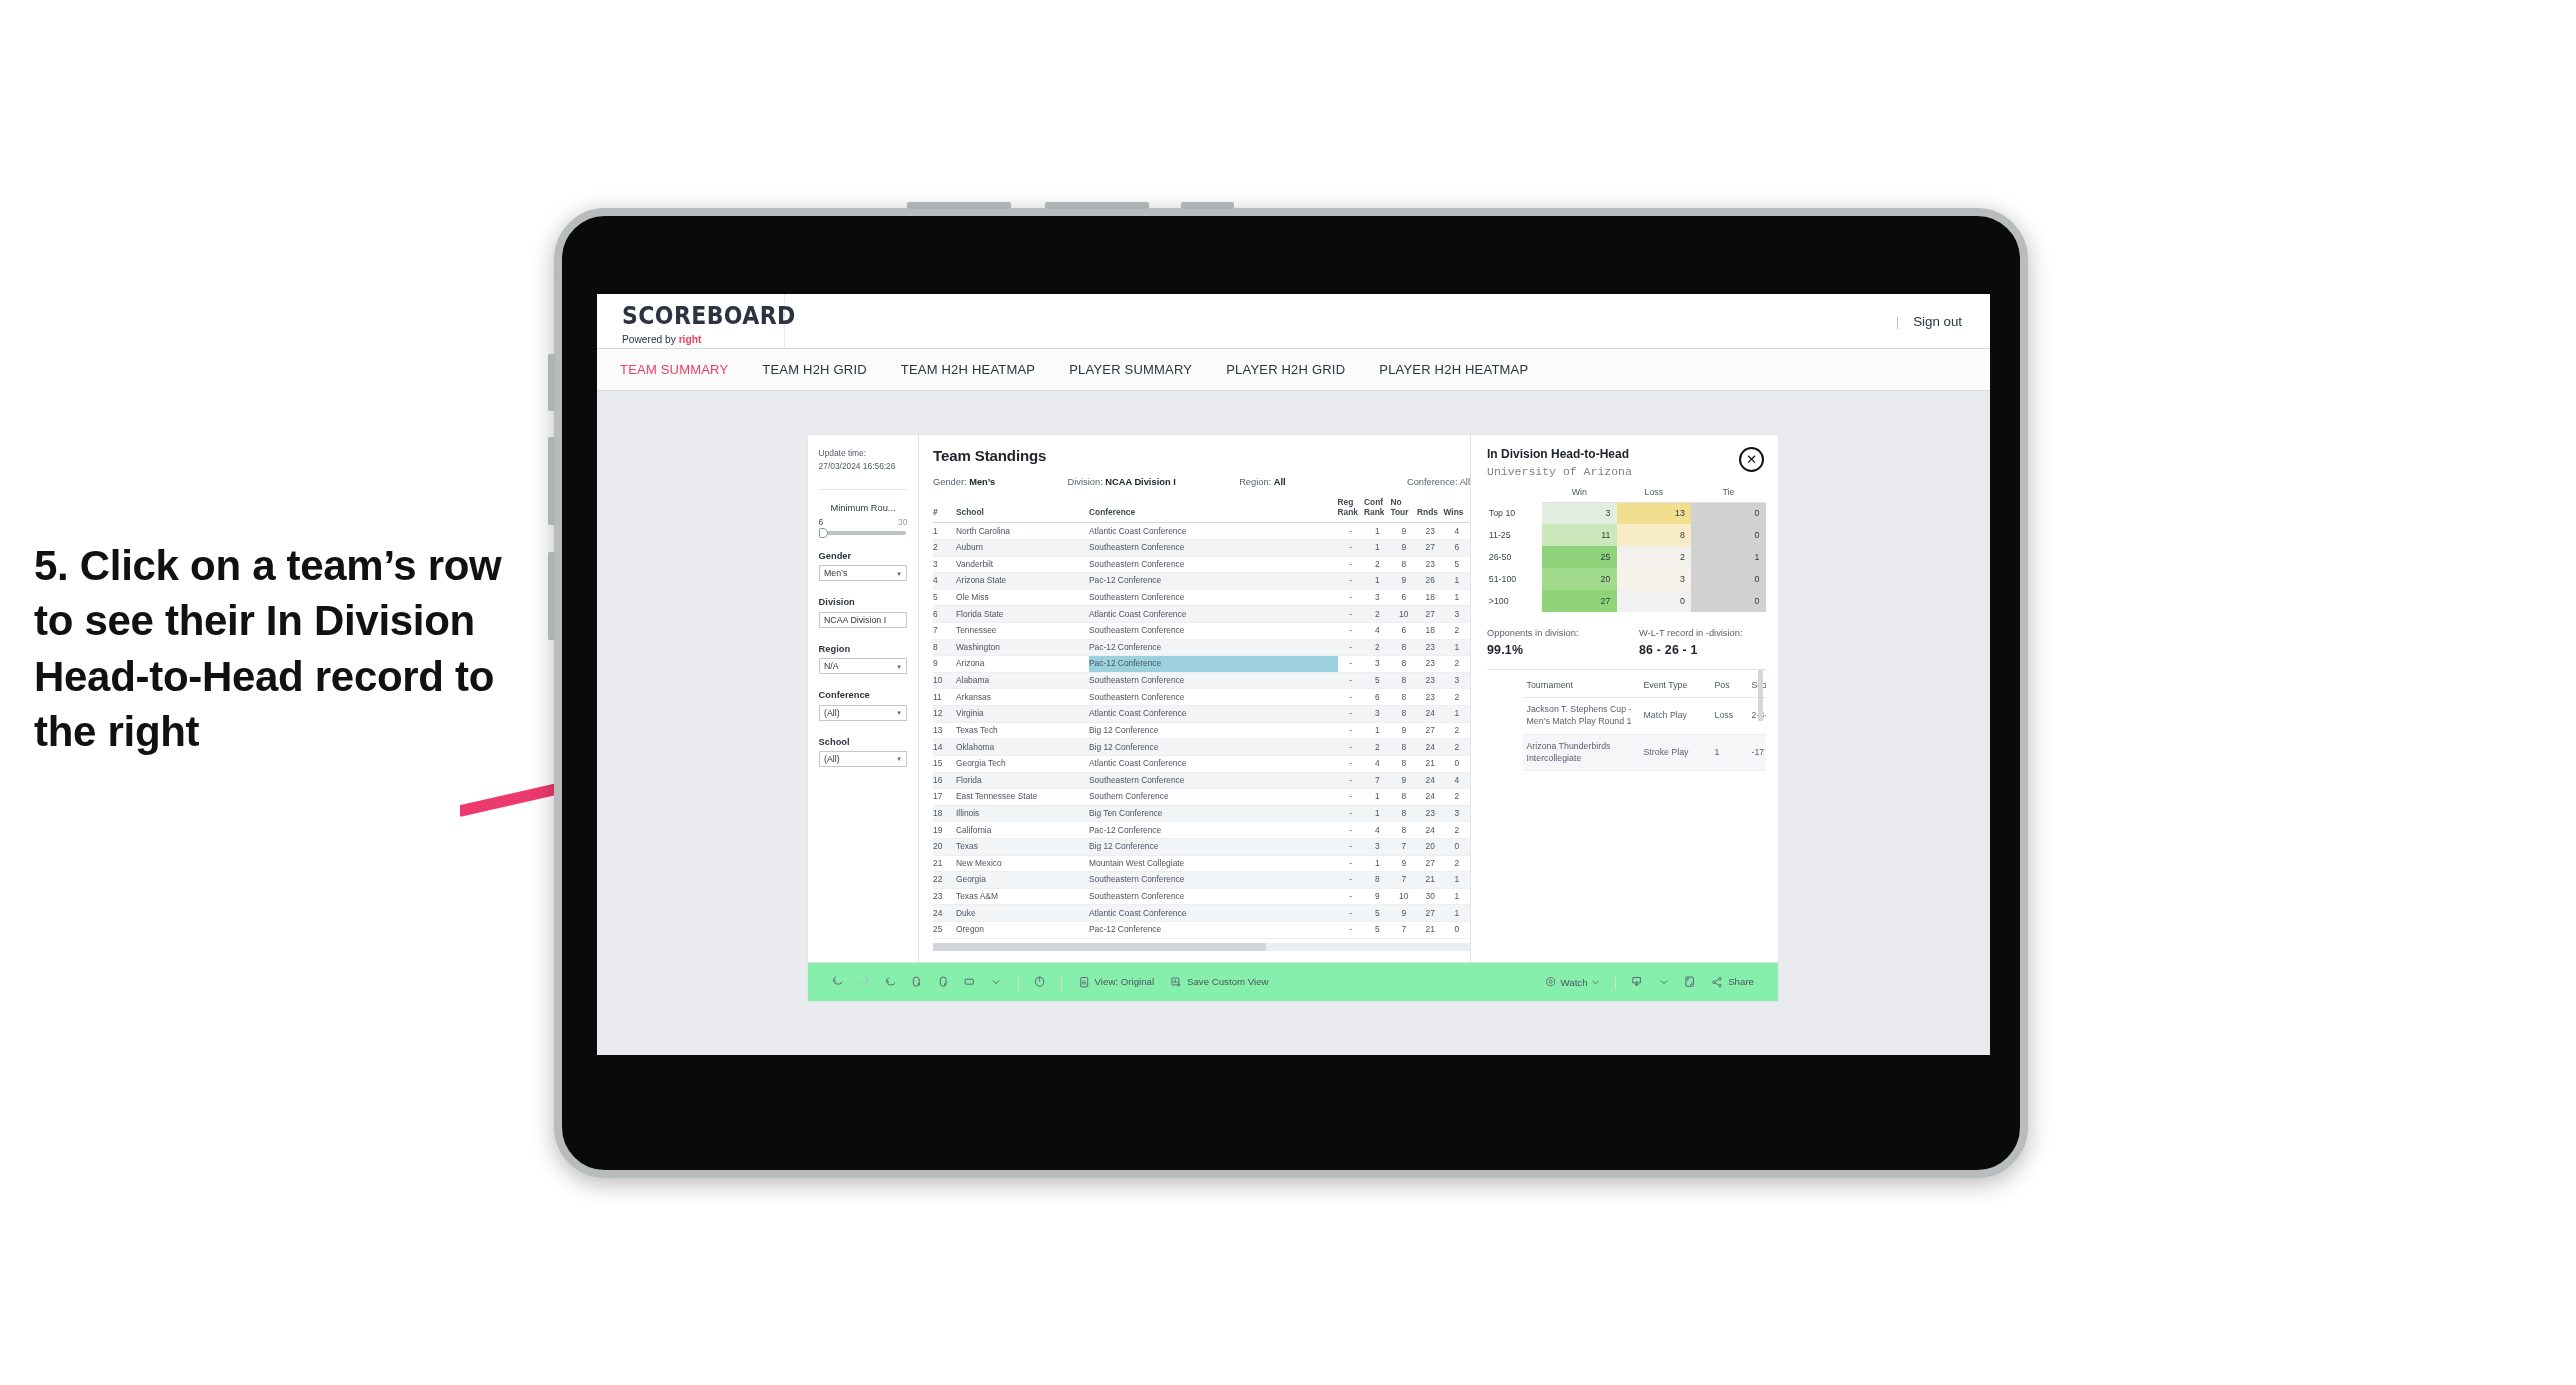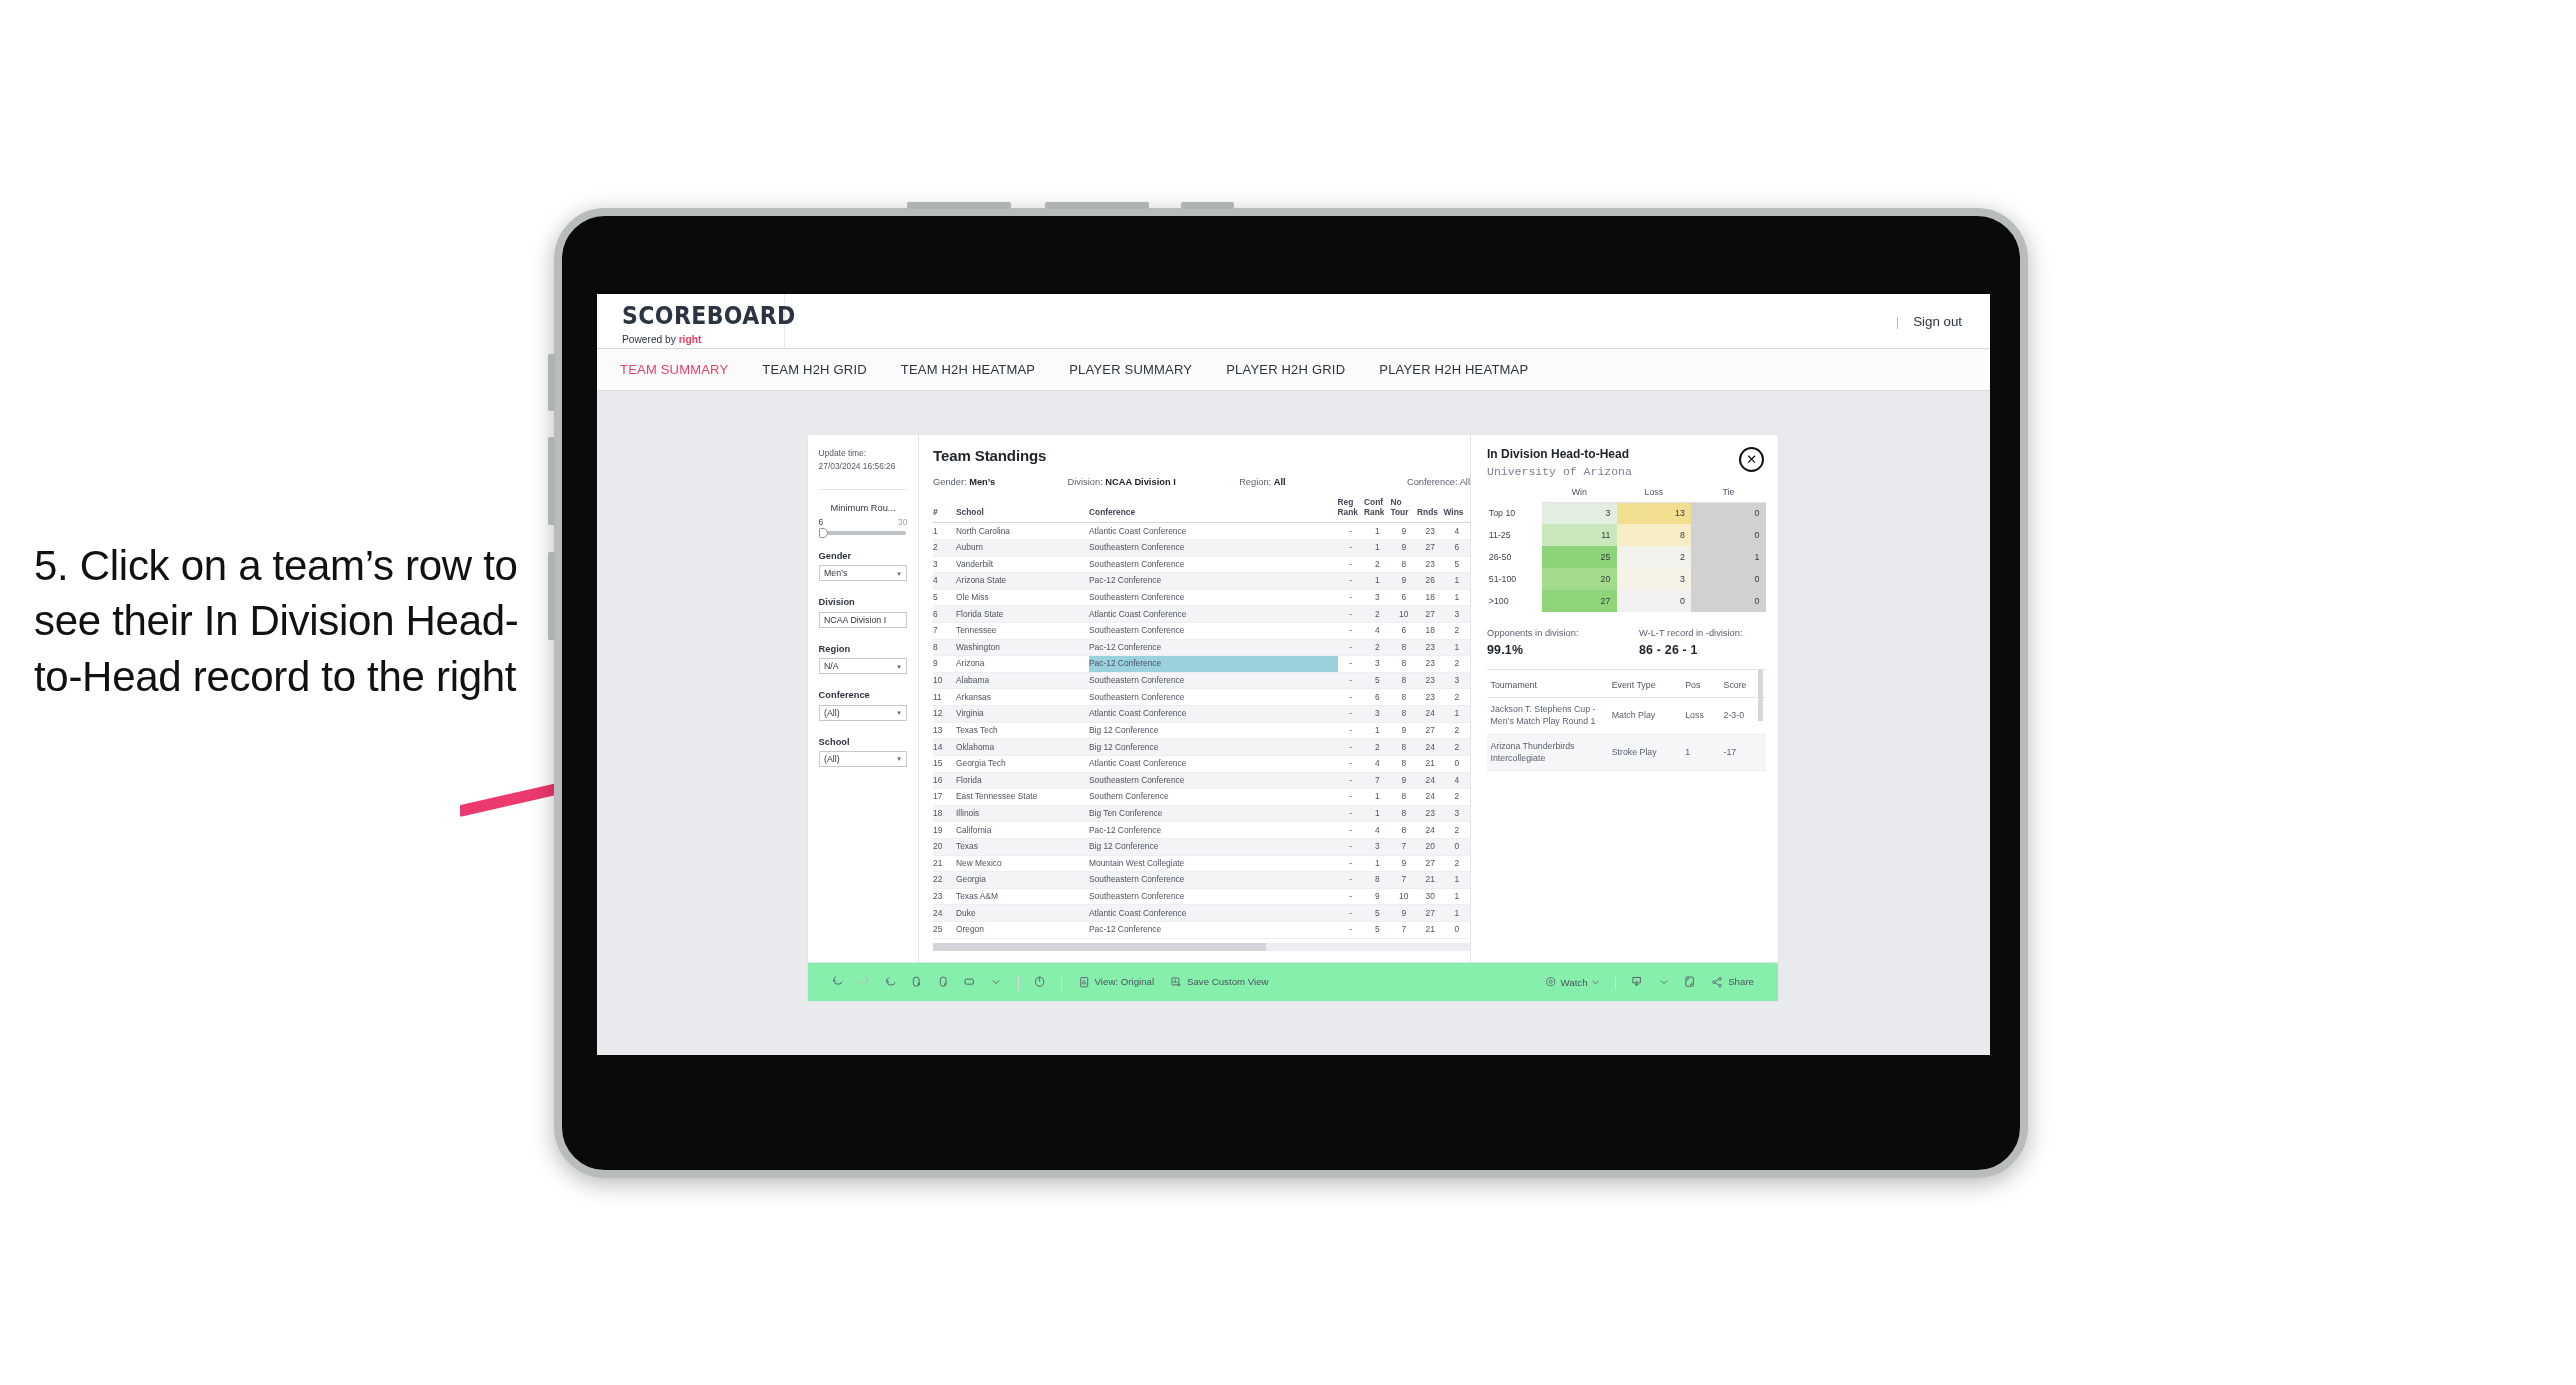--- a/index.html
+++ b/index.html
@@ -14,20 +14,21 @@
   
   .caption {
     position: absolute;
     left: 34px; top: 538px;
     width: 513px;
     font-size: 42px;
     line-height: 1.32;
     color: #111111;
     font-family: "Liberation Sans", sans-serif;
     letter-spacing: -0.3px;
+    font-weight: bold;
   }
 
   
   .arrow-wrap { position: absolute; left: 460px; top: 655px; width: 584px; height: 230px; }
 
   
   .device {
     position: absolute;
     left: 554px; top: 208px;
     width: 1474px; height: 970px;
@@ -203,21 +204,21 @@
   table.evts td {
     font-size: 8.8px; color:#5a6070; padding: 6.2px 3.5px; vertical-align: middle;
     border-bottom: 0.9px solid #edeef1; line-height: 1.32;
   }
   table.evts tr.alt td { background:#f5f6f7; }
   .ev-t { width: 117px; } .ev-e { width: 71px; } .ev-p { width: 37px; } .ev-s { width: 44px; }
   .evts-scroll {
     position:absolute; right: 2.7px; top: 0; width: 5.3px; height: 51px;
     background:#d4d7dc;
   }
-  .evts-box { position:relative; max-height: 104px; overflow:hidden; }
+  .evts-box { position:relative; max-height: 104px; overflow:hidden;margin-left:36px; }
 
   
   .viztoolbar {
     height: 39px; flex: 0 0 39px; border-top: 0.9px solid #e2e4e8;
     display:flex; align-items:center; padding: 0 16px; gap: 0px;
     font-size: 9.7px; color:#4d5361; background:#86efac;
   }
   .tb-ico { width: 26.5px; height:26.5px; display:flex; align-items:center; justify-content:center; color:#5b6170; }
   .tb-sep { width:0.9px; height:15px; background:#d8dadf; margin: 0 8px; }
   .tb-item { display:flex; align-items:center; gap:4.4px; padding: 0 8px; white-space:nowrap; }

